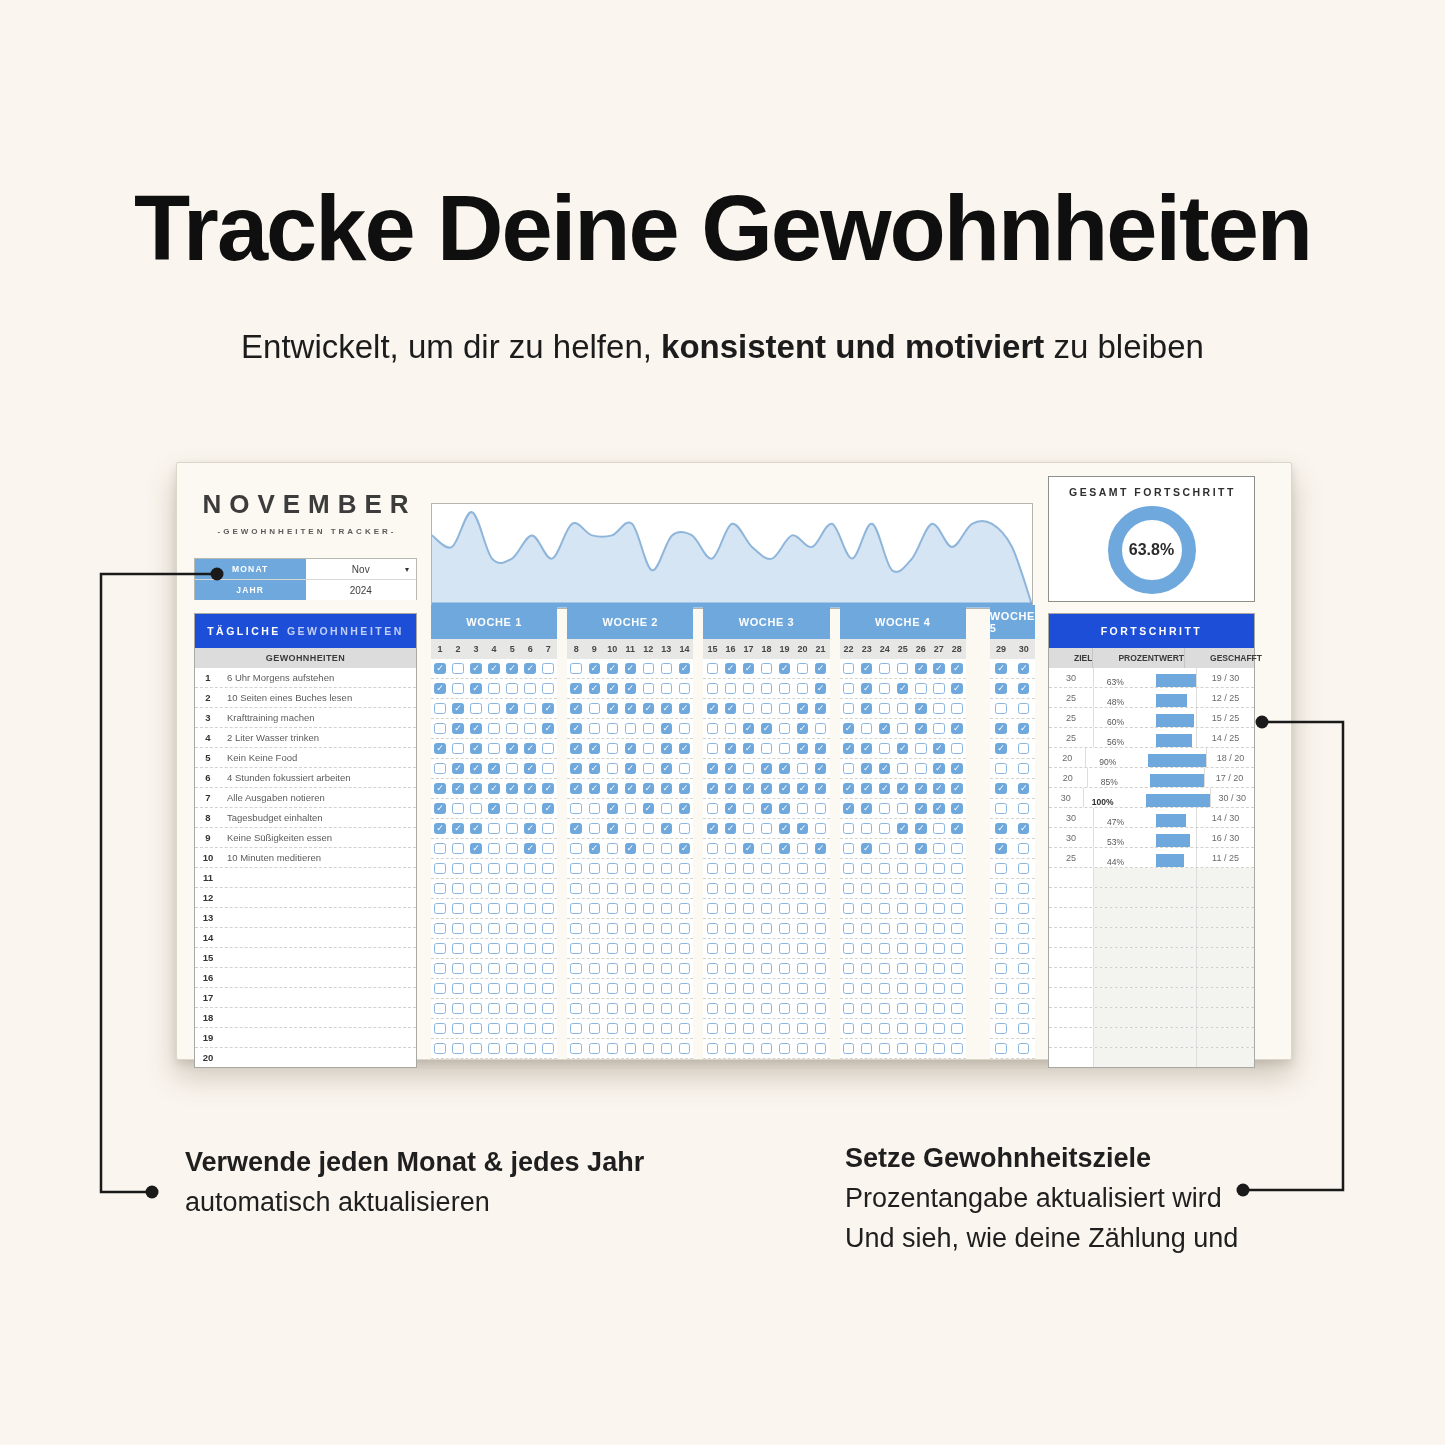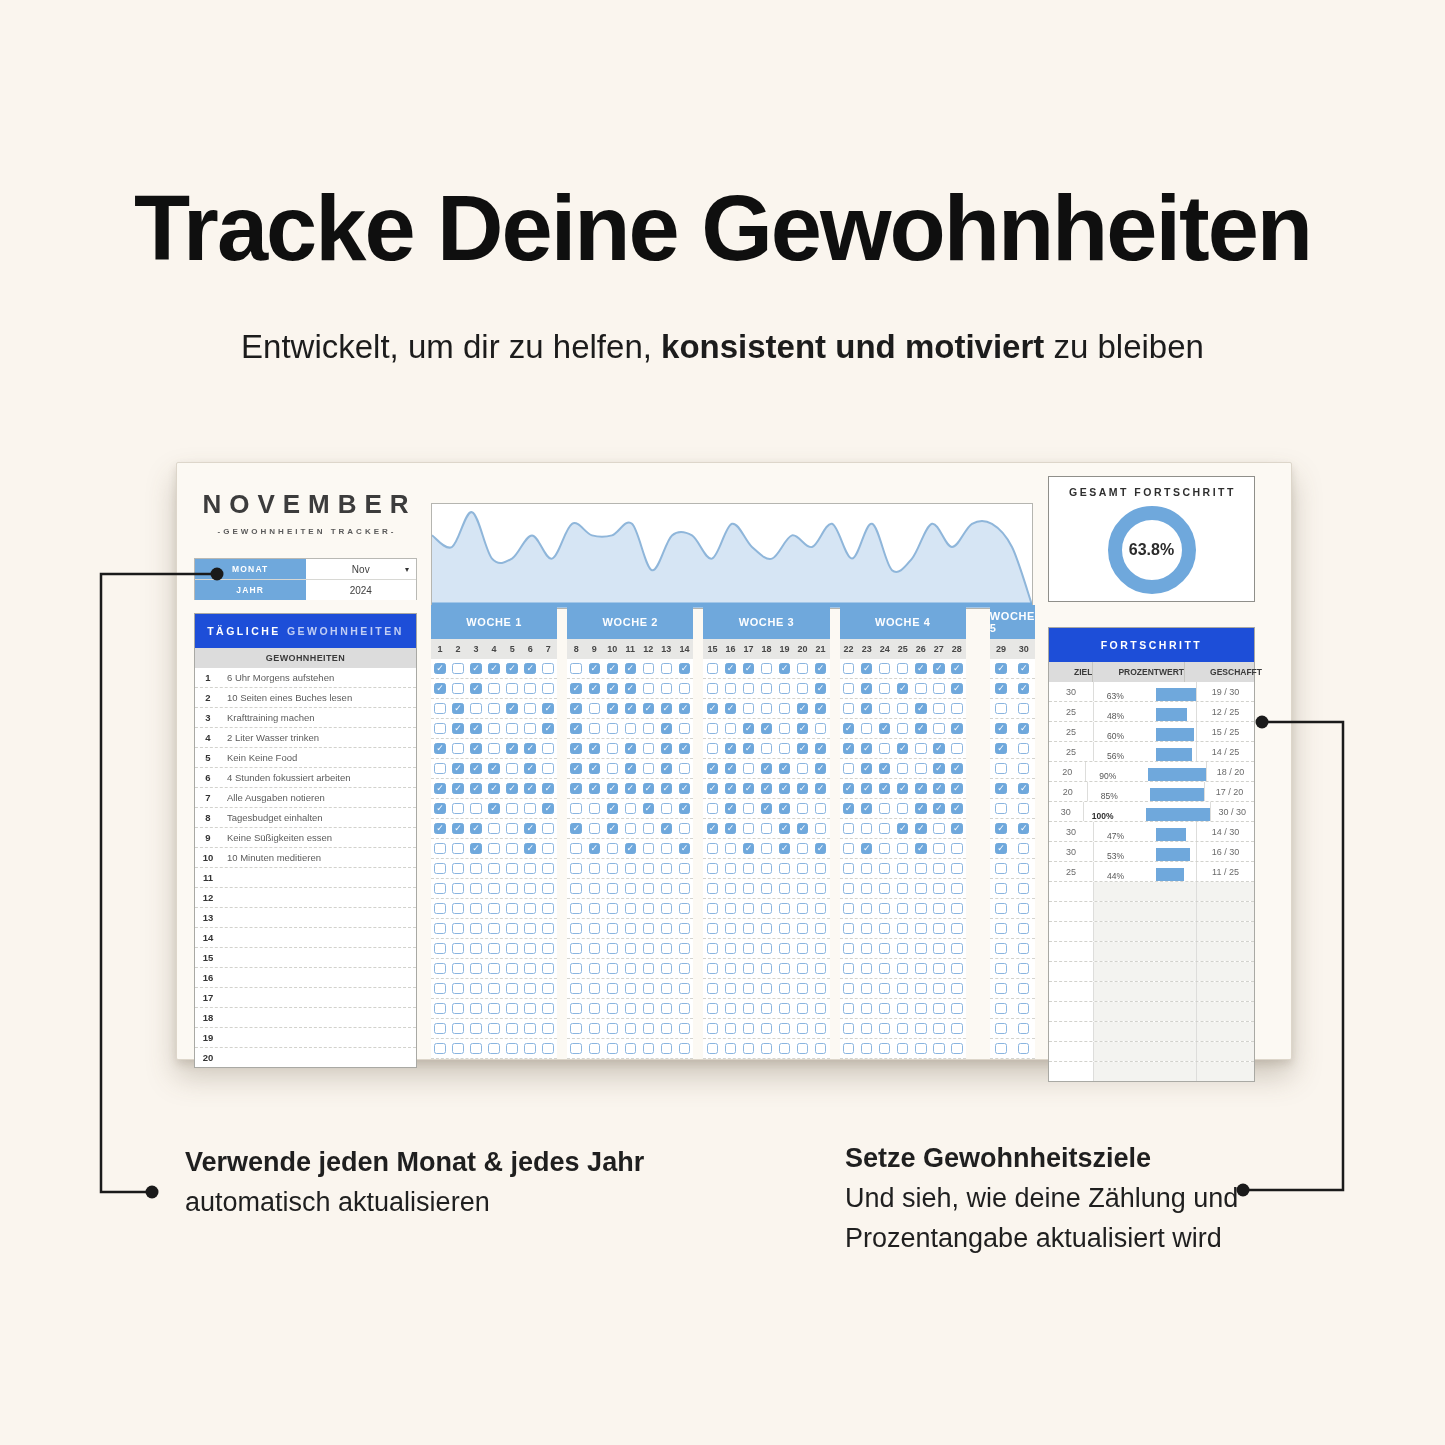--- a/index.html
+++ b/index.html
@@ -75,21 +75,21 @@
   .cb.on::after{content:"✓";color:#fff;font-size:9px;font-weight:700;line-height:1;}
 
   
   .overall-card{position:absolute;top:13px;left:0;width:100%;height:126px;border:1px solid #8f8f8a;box-sizing:border-box;background:#fff;
     display:flex;flex-direction:column;align-items:center;}
   .overall-title{margin-top:9px;font-size:10.5px;font-weight:700;letter-spacing:2.5px;color:#2e2e2e;text-indent:2px;}
   .donut{margin-top:8px;width:88px;height:88px;border-radius:50%;border:14px solid #6fa8dc;box-sizing:border-box;background:#fff;
     display:flex;align-items:center;justify-content:center;}
   .donut-value{font-size:16px;font-weight:700;color:#2b2b2b;}
 
-  .progress-panel{position:absolute;top:164px;left:0;width:100%;border:1px solid #a9a9a4;box-sizing:border-box;background:#fff;}
+  .progress-panel{position:absolute;top:150px;left:0;width:100%;border:1px solid #a9a9a4;box-sizing:border-box;background:#fff;}
   .pcols{display:flex;height:20px;background:#dcdcdc;}
   .pcol{display:flex;align-items:center;justify-content:center;font-size:8.5px;font-weight:700;color:#3a3a3a;padding-left:25px;}
   .pcol.c1{width:44px;}
   .pcol.c2{flex:1;border-left:1px solid #c6c6c2;border-right:1px solid #c6c6c2;}
   .pcol.c3{width:57px;}
   .prow{display:flex;height:19px;border-bottom:1px dashed #d2d2cd;background:#fff;}
   .prow:last-child{border-bottom:none;}
   .zcell{width:44px;display:flex;align-items:center;justify-content:center;font-size:9px;color:#6a6a6a;background:#fff;}
   .pcell{flex:1;display:flex;align-items:flex-end;border-left:1px solid #dddddb;border-right:1px solid #dddddb;background:#fff;gap:28px;}
   .plabel{width:30px;text-align:right;font-size:8.5px;color:#555;padding-right:4px;flex:none;}
@@ -2453,15 +2453,15 @@
   <circle cx="1262" cy="722" r="6.5"></circle>
   <circle cx="1243" cy="1190" r="6.5"></circle>
 </svg>
 
 <div class="note note-left">
   <div class="note-heading">Verwende jeden Monat &amp; jedes Jahr</div>
   <div>automatisch aktualisieren</div>
 </div>
 <div class="note note-right">
   <div class="note-heading">Setze Gewohnheitsziele</div>
+  <div>Prozentangabe aktualisiert wird</div>
   <div>Und sieh, wie deine Zählung und</div>
-  <div>Prozentangabe aktualisiert wird</div>
 </div>
 
 </body></html>

